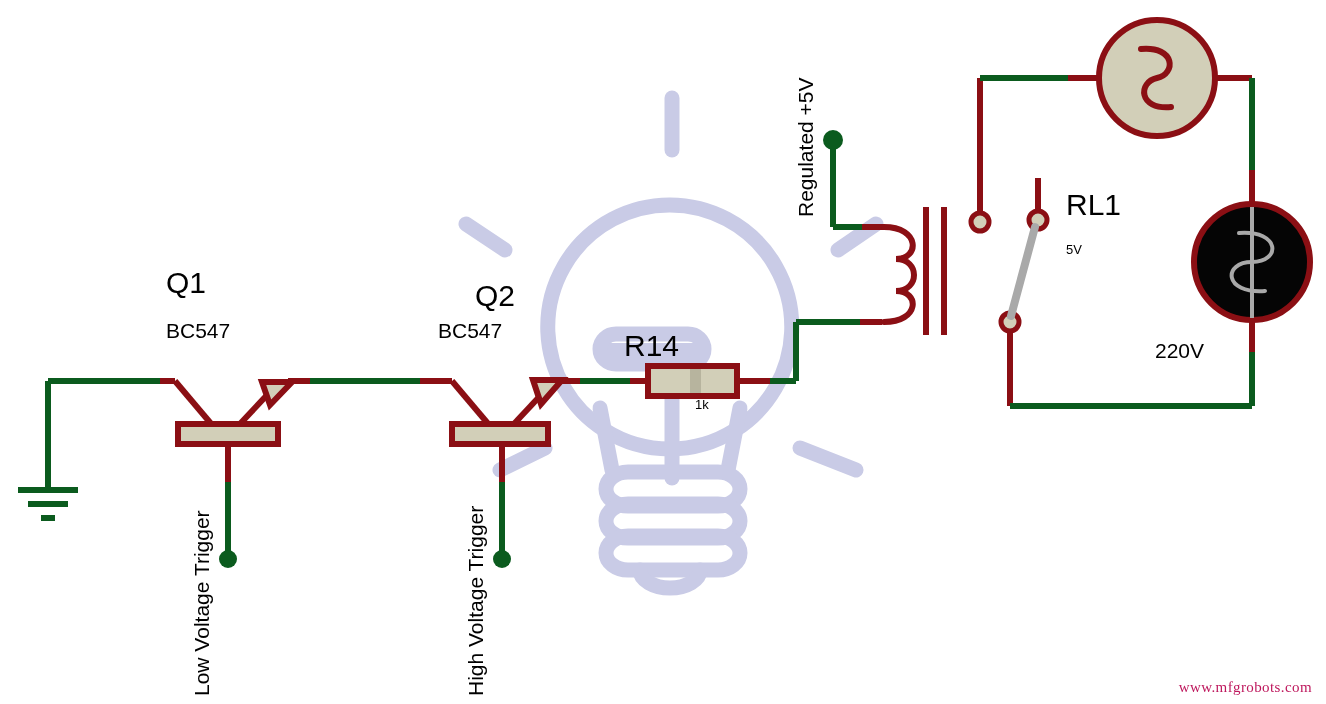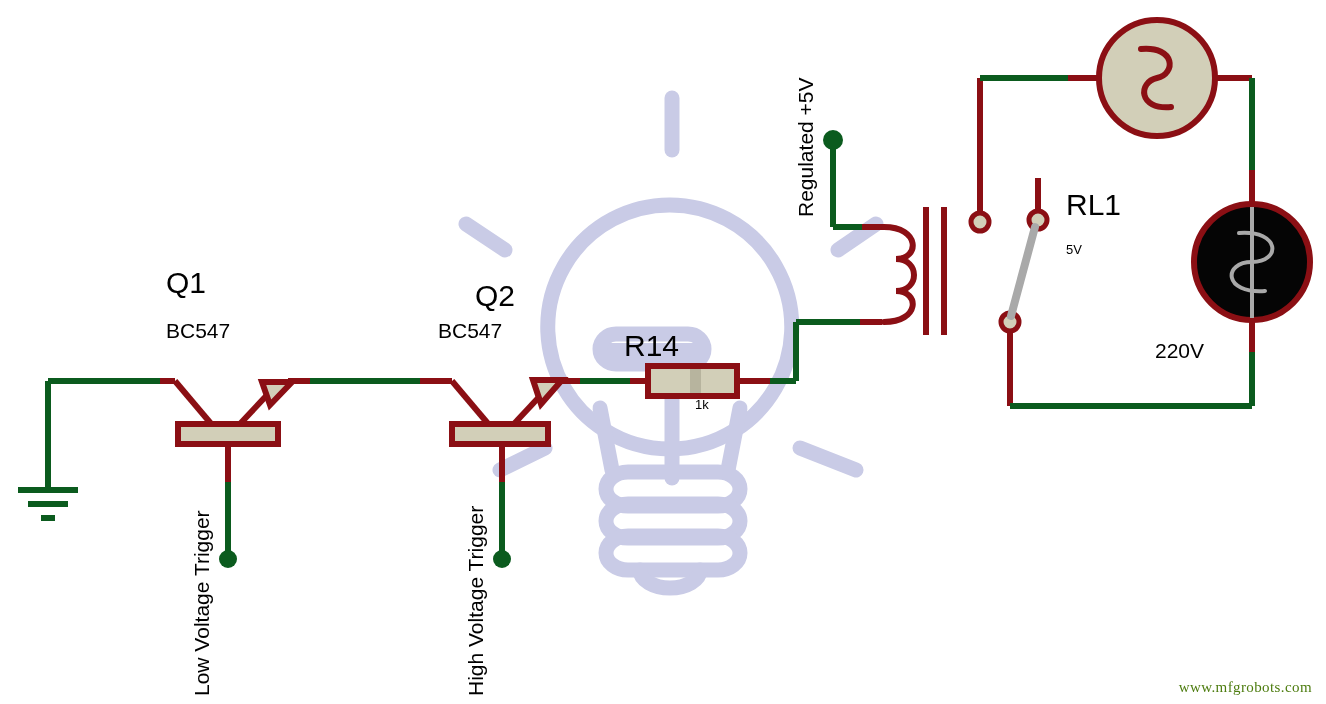--- a/index.html
+++ b/index.html
@@ -36,21 +36,21 @@
   .vert {
     transform-origin: left bottom;
     transform: rotate(-90deg);
   }
   .watermark {
     position: absolute;
     right: 14px;
     bottom: 8px;
     font-family: "Liberation Serif", serif;
     font-size: 15px;
-    color: #4d7c0f;
+    color: #be185d;
     letter-spacing: .4px;
   }
 </style>
 </head>
 <body>
 
 <div id="canvas">
 
   <svg id="schematic" viewBox="0 0 1326 704">
 

